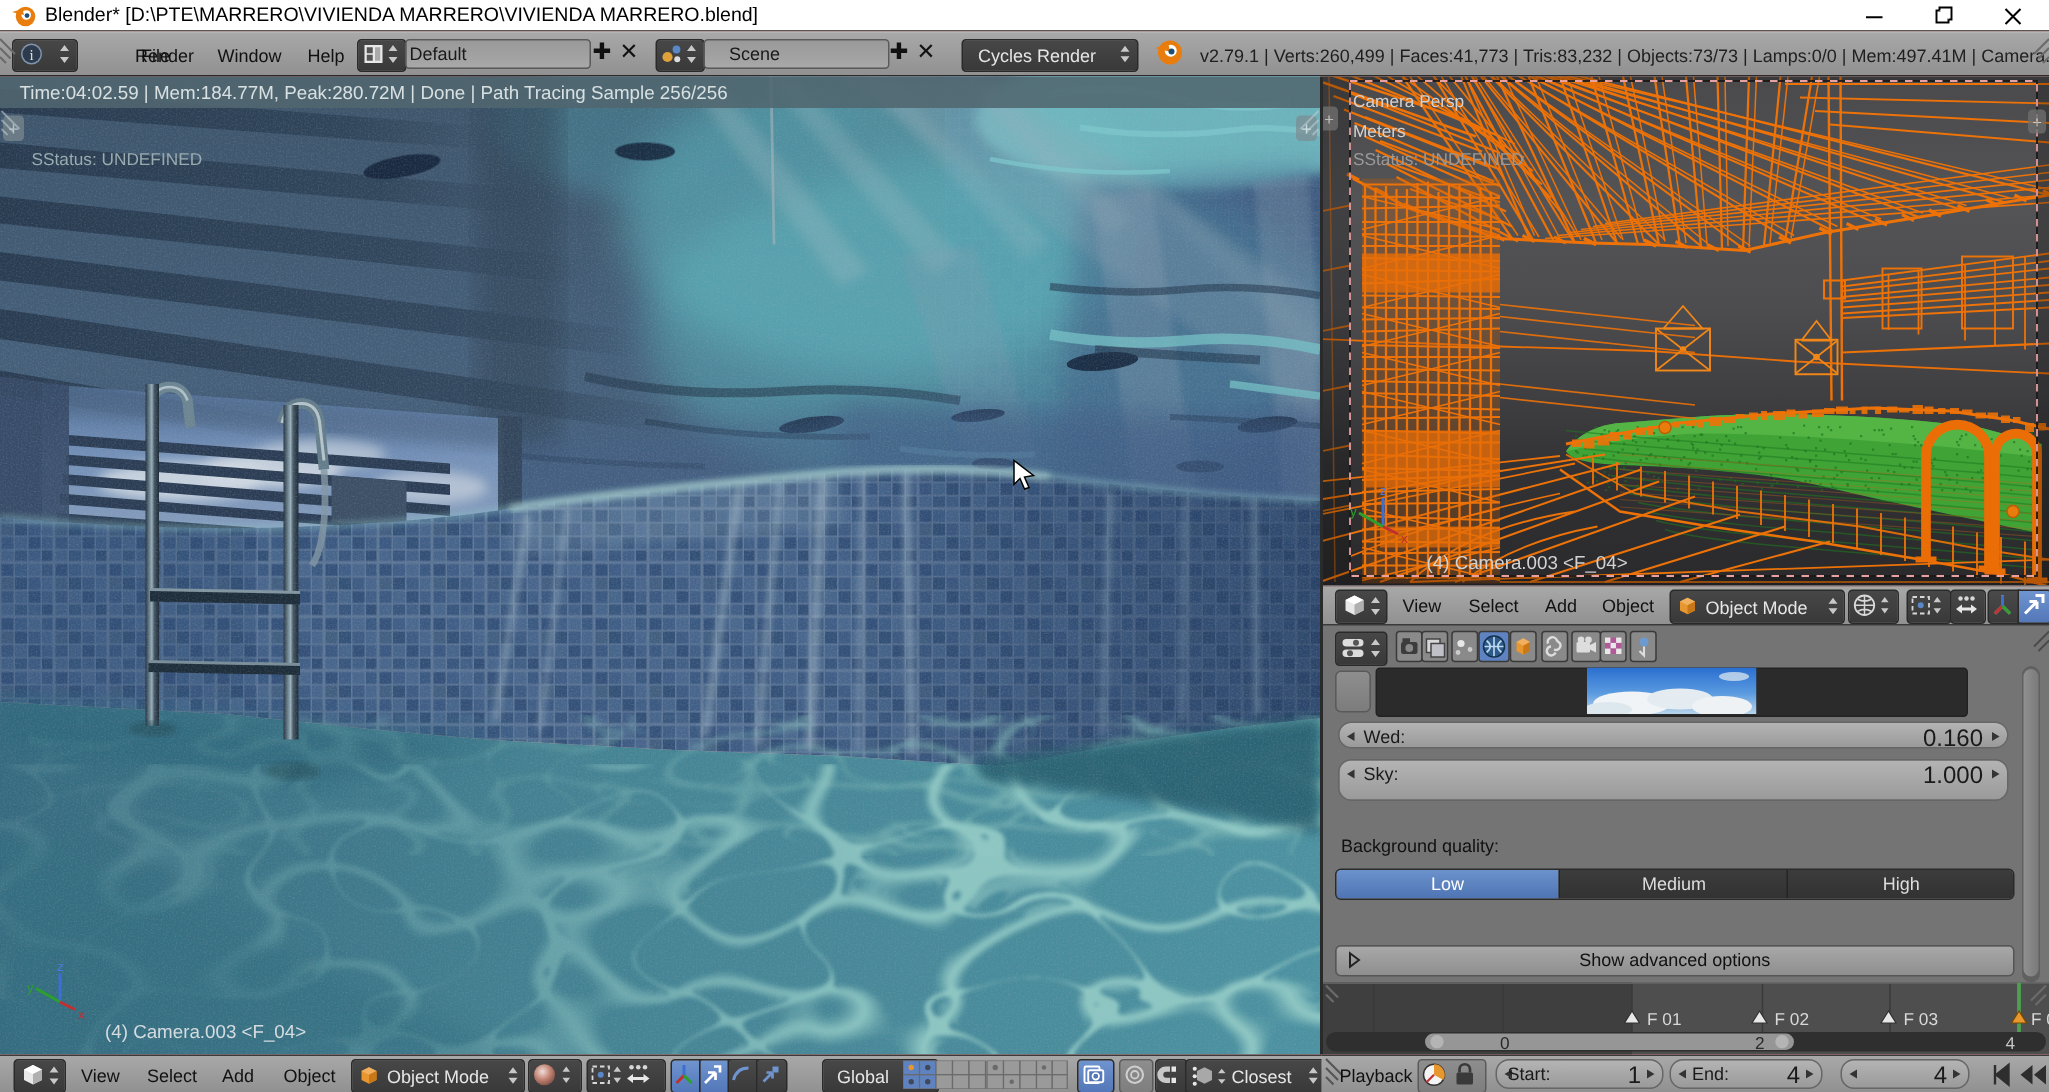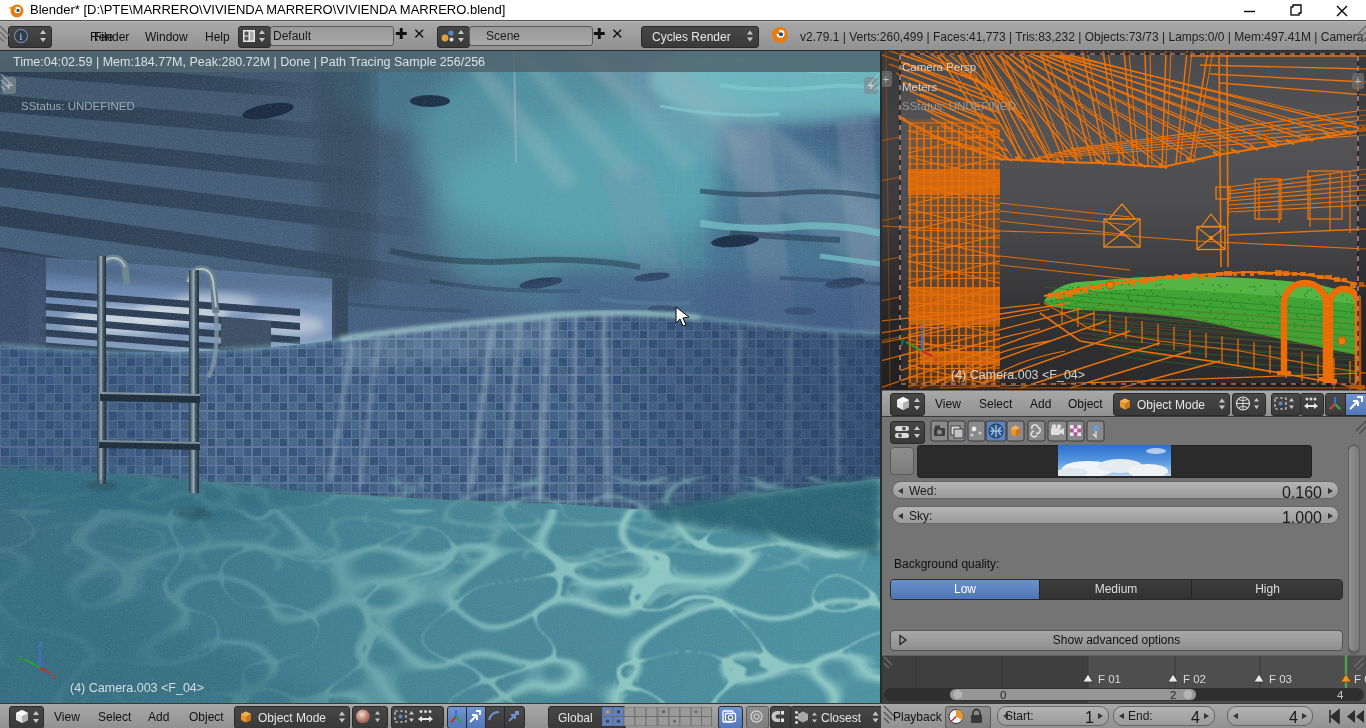--- a/index.html
+++ b/index.html
@@ -1,14 +1,14 @@
 <!DOCTYPE html>
 <html><head><meta charset="utf-8"><style>
 html,body{margin:0;padding:0;background:#000;font-family:"Liberation Sans",sans-serif;}
-#root{position:relative;width:1366px;height:728px;overflow:hidden;background:#a16207;}
+#root{position:relative;width:1366px;height:728px;overflow:hidden;background:#fca5a5;}
 .abs{position:absolute;}
 .hdr{background:linear-gradient(#a8a8a8,#909090);border-top:1px solid #b4b4b4;}
 .dbtn{background:linear-gradient(#474747,#393939);border:1px solid #2a2a2a;border-radius:3px;color:#e6e6e6;}
 .mtxt{color:#111;font-size:12px;}
 </style></head><body>
 <div id="root">
 
 <div class="abs" style="left:0;top:0;width:1366px;height:20px;background:#ffffff;">
   <svg class="abs" style="left:7px;top:2px" width="17" height="17" viewBox="0 0 17 17">
     <circle cx="10" cy="9" r="6.5" fill="#e87d0d"></circle>
@@ -1143,21 +1143,21 @@
         <ellipse cx="62" cy="21" rx="22" ry="7" fill="#e4ecf2"></ellipse>
         <ellipse cx="90" cy="26" rx="20" ry="7" fill="#eef2f5"></ellipse>
         <ellipse cx="14" cy="28" rx="16" ry="5" fill="#dde8ee"></ellipse>
     <ellipse cx="98" cy="6" rx="10" ry="3" fill="#cfe0ee" opacity="0.8"></ellipse>
   </svg>
 
   <div class="abs slider" style="left:10px;top:64px;width:447px;height:18px;">
     <span class="sl">Wed:</span>
         <span class="sr">0.160</span>
   </div>
-  <div class="abs slider" style="left:10px;top:89px;width:447px;height:18px;">
+  <div class="abs slider" style="left:10px;top:89px;width:447px;height:28px;">
     <span class="sl">Sky:</span>
         <span class="sr">1.000</span>
   </div>
   <div class="abs" style="left:12px;top:140px;font-size:12px;color:#111;">Background quality:</div>
   <div class="abs" style="left:8px;top:162px;width:451px;height:19px;border-radius:4px;overflow:hidden;border:1px solid #2a2a2a;">
     <div class="abs" style="left:0;top:0;width:148px;height:19px;background:linear-gradient(#6c92cc,#4e74b4);color:#fff;font-size:12px;text-align:center;line-height:18px;">Low</div>
     <div class="abs" style="left:148px;top:0;width:152px;height:19px;background:linear-gradient(#3c3c3c,#323232);color:#ddd;font-size:12px;text-align:center;line-height:18px;border-left:1px solid #252525;">Medium</div>
     <div class="abs" style="left:300px;top:0;width:151px;height:19px;background:linear-gradient(#3c3c3c,#323232);color:#ddd;font-size:12px;text-align:center;line-height:18px;border-left:1px solid #252525;">High</div>
   </div>
   <div class="abs" style="left:8px;top:213px;width:451px;height:19px;background:linear-gradient(#a8a8a8,#8e8e8e);border:1px solid #555;border-radius:4px;">

